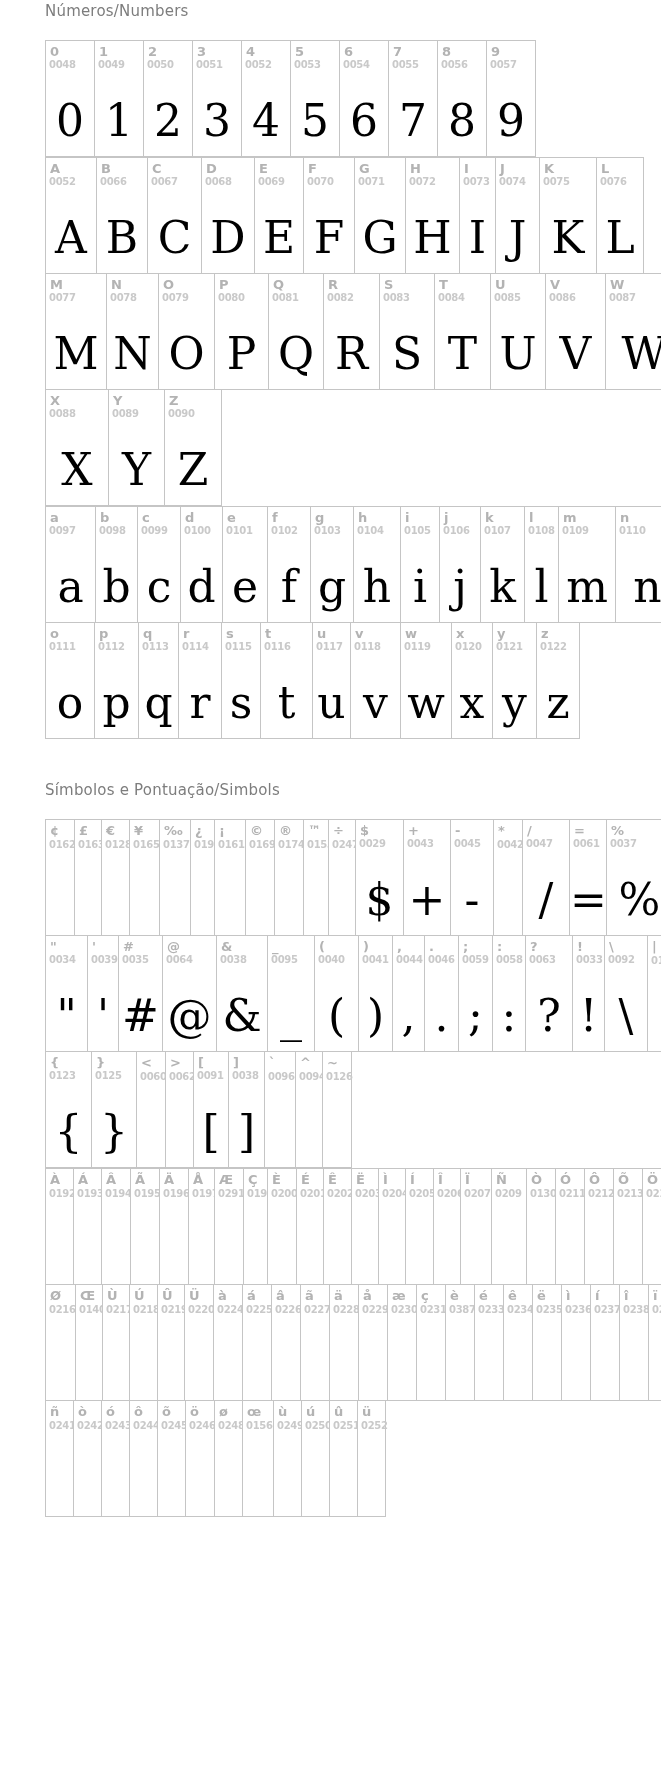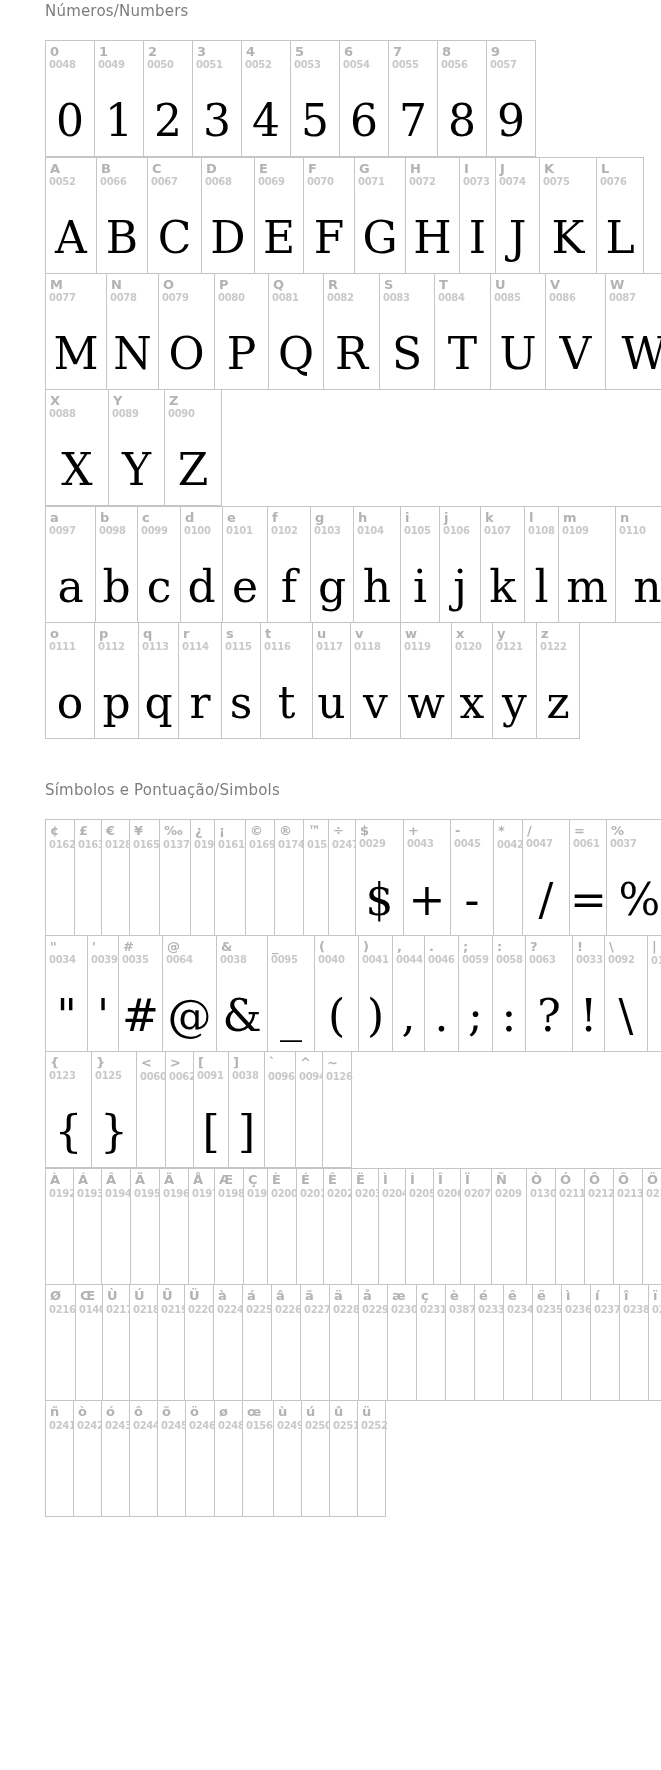--- a/index.html
+++ b/index.html
@@ -661,21 +661,21 @@
               <div class="cell-code">0196</div>
               <div class="cell-glyph"></div>
             </div>
             <div class="cell" style="width: 27px;">
               <div class="cell-label">Å</div>
               <div class="cell-code">0197</div>
               <div class="cell-glyph"></div>
             </div>
             <div class="cell" style="width: 30px;">
               <div class="cell-label">Æ</div>
-              <div class="cell-code">0198</div>
+              <div class="cell-code">0291</div>
               <div class="cell-glyph"></div>
             </div>
             <div class="cell" style="width: 25px;">
               <div class="cell-label">Ç</div>
               <div class="cell-code">0199</div>
               <div class="cell-glyph"></div>
             </div>
             <div class="cell" style="width: 30px;">
               <div class="cell-label">È</div>
               <div class="cell-code">0200</div>

